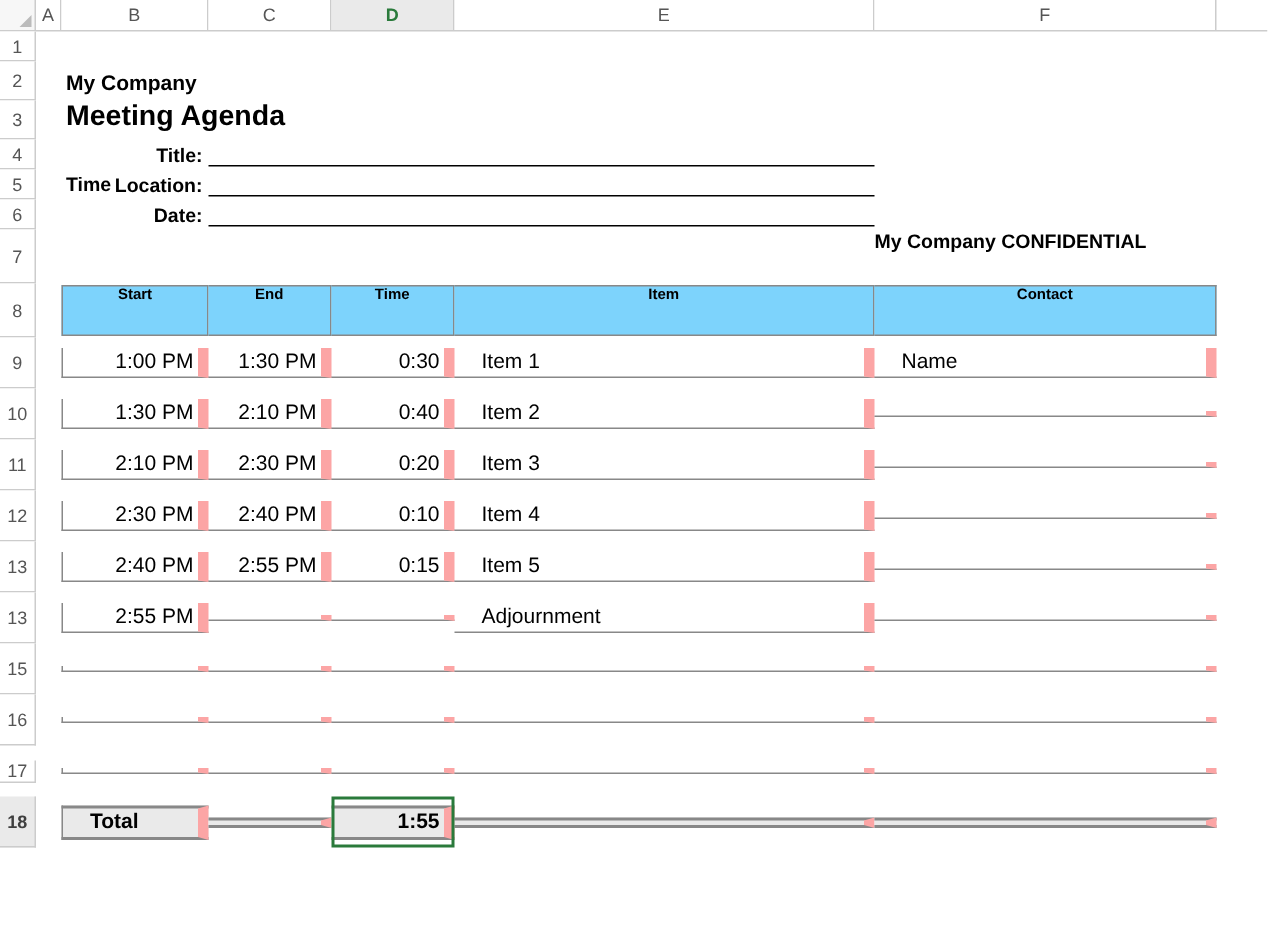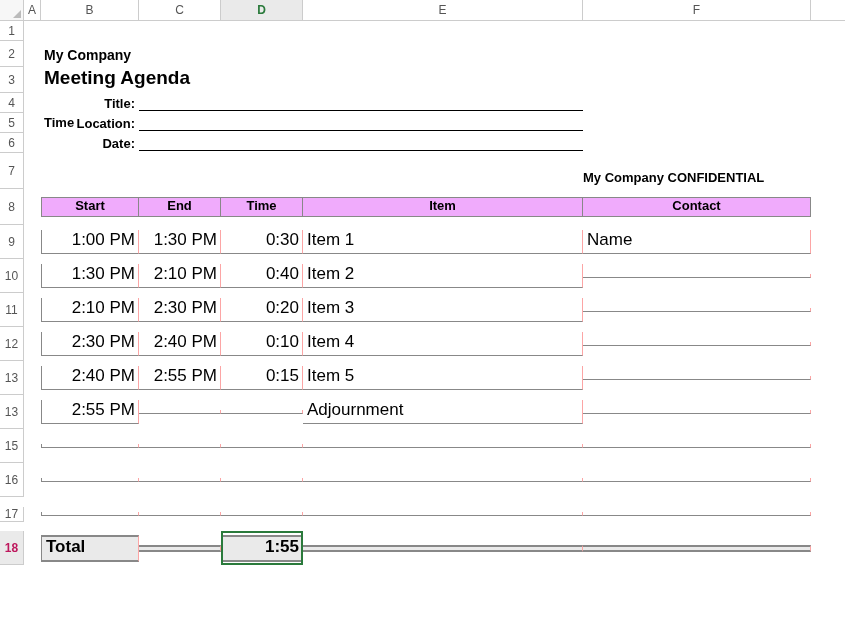--- a/index.html
+++ b/index.html
@@ -67,21 +67,21 @@
     border-right: 1px solid #ccc;
     border-bottom: 1px solid #ccc;
     display: flex;
     align-items: center;
     justify-content: center;
     font-size: 12px;
     color: #555;
     background:#fff;
     user-select:none;
   }
-  .row .rownum.selected { color:#be185d; font-weight:bold; background:#eaeaea;}
+  .row .rownum.selected { color:#404040; font-weight:bold; background:#eaeaea;}
   .row .cells {
     display: flex;
     flex: 1 0 auto;
     align-items: center;
     position: relative;
     box-sizing: border-box;
   }
   
   .colA-spacer { width: var(--colA-w); }
   .pad-left { padding-left: 3px; margin-top: 48px; }
@@ -91,40 +91,40 @@
   .right-label { text-align: right; }
   .field-line {
     border-bottom: 1px solid #000;
     height: 16px;
     box-sizing: border-box;
   }
   
   .conf { font-weight: bold; }
   
   .tbl-header .tcell {
-    background: #f0abfc;
+    background: #7dd3fc;
     border: 1px solid #888;
     box-sizing: border-box;
     display: flex;
     align-items: flex-end;
     justify-content: center;
     font-weight: bold;
-    font-size: 13px;
-    padding-bottom: 3px;
+    font-size: 10px;
+    padding-bottom: 21px;
   }
   .tbl-header .tcell + .tcell { border-left: none; }
   
   .trow .tcell {
-    border-right: 1px solid #fca5a5;
+    border-right: 7px solid #fca5a5;
     border-bottom: 1px solid #888;
     box-sizing: border-box;
     display: flex;
     align-items: flex-end;
-    padding: 0 3px 3px 4px;
-    font-size: 17px;
+    padding: 0 3px 3px 18px;
+    font-size: 14px;
   }
   .trow .tcell.first { border-left: 1px solid #888; }
   .tcell.wB { width: var(--colB-w); justify-content:flex-end;}
   .tcell.wC { width: var(--colC-w); justify-content:flex-end;}
   .tcell.wD { width: var(--colD-w); justify-content:flex-end;}
   .tcell.wE { width: var(--colE-w); justify-content:flex-start;}
   .tcell.wF { width: var(--colF-w); justify-content:flex-start;}
   .tbl-header .tcell.wB,
   .tbl-header .tcell.wC,
   .tbl-header .tcell.wD,
@@ -217,21 +217,21 @@
       <div class="rownum">6</div>
       <div class="cells">
         <div class="colA-spacer"></div>
         <div style="width:var(--colB-w); box-sizing:border-box; padding-right:4px;" class="right-label bold">Date:</div>
         <div class="field-line" style="width:calc(var(--colC-w) + var(--colD-w) + var(--colE-w));"></div>
       </div>
     </div>
 
     <div class="row" style="height:36px">
       <div class="rownum">7</div>
-      <div class="cells" style="align-items:flex-end; padding-bottom:4px;">
+      <div class="cells" style="align-items:flex-start; padding-bottom:4px;">
         <div class="colA-spacer"></div>
         <div style="width:calc(var(--colB-w) + var(--colC-w) + var(--colD-w) + var(--colE-w))"></div>
         <div style="width:var(--colF-w); text-align:left;" class="conf">My Company CONFIDENTIAL</div>
       </div>
     </div>
 
     <div class="row tbl-header" style="height:36px">
       <div class="rownum">8</div>
       <div class="cells">
         <div class="colA-spacer"></div>

